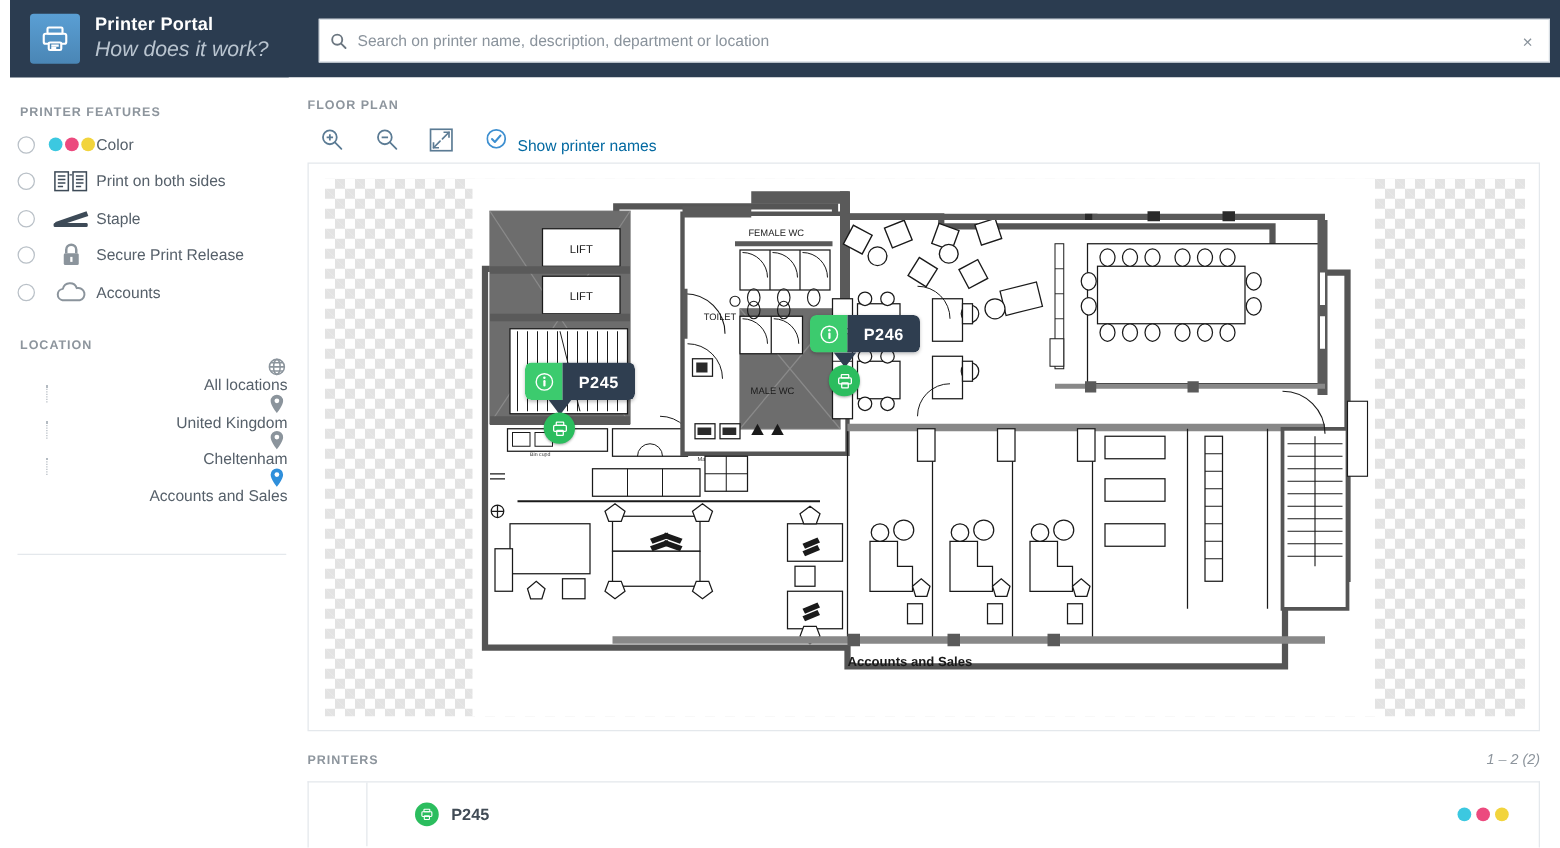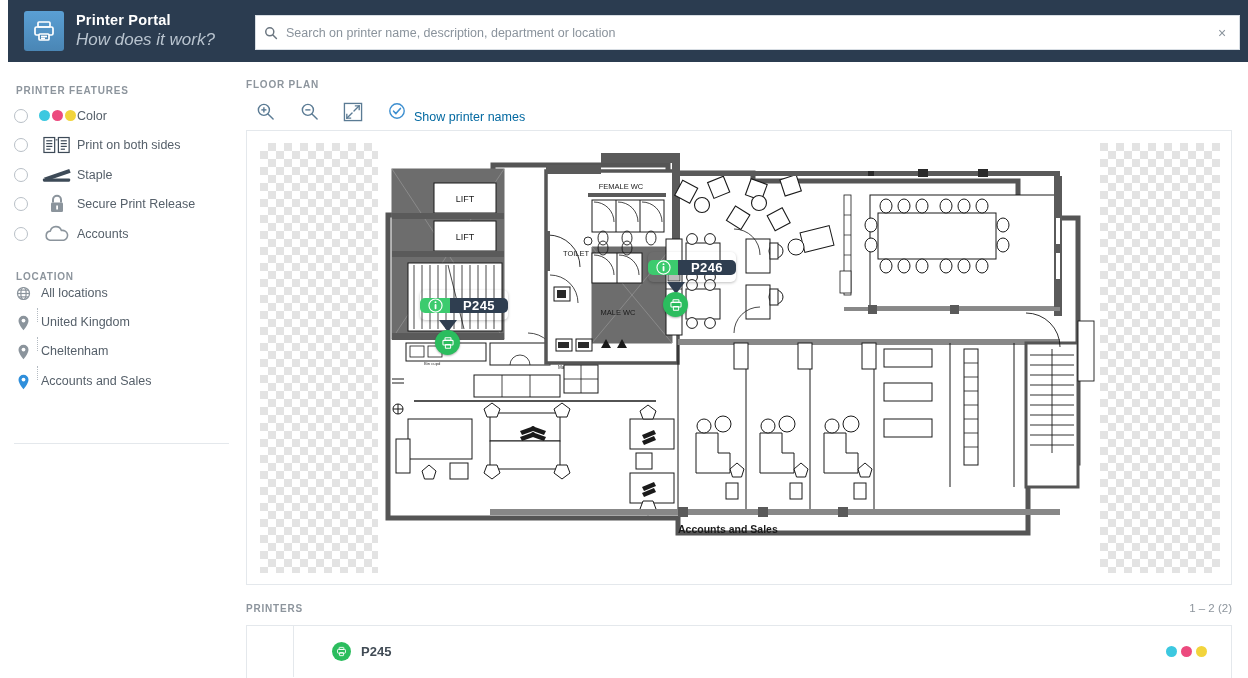--- a/index.html
+++ b/index.html
@@ -69,21 +69,21 @@
     width: 40px; height: 22px; margin-left: 9px;
     display: flex; align-items: center; justify-content: center; flex: 0 0 auto;
   }
   .feature-label { font-size: 12.5px; color: #56606a; white-space: nowrap; }
 
   .cmy { display: flex; }
   .cmy i { width: 11px; height: 11px; border-radius: 50%; display: block; margin-right: 2px; }
 
   #location-heading { position: absolute; left: 16px; top: 203px; }
   #location-list { position: absolute; left: 14px; top: 218px; width: 216px; }
-  .loc-row { height: 29.2px; display: flex; align-items: flex-start; position: relative; cursor: pointer; }
+  .loc-row { height: 29.2px; display: flex; align-items: flex-end; position: relative; cursor: pointer; flex-direction: column; }
   .loc-icon { width: 18px; display: flex; align-items: center; justify-content: center; flex: 0 0 auto; }
   .loc-label { font-size: 12.5px; color: #56606a; margin-left: 9px; white-space: nowrap; }
   .loc-connector {
     position: absolute; left: 22.5px; width: 0; height: 14px;
     border-left: 1.5px dotted #b4bbc2;
   }
   #sidebar-divider {
     position: absolute; left: 14px; top: 375px; width: 215px; height: 1px; background: #e4e8ec;
   }
 
@@ -114,21 +114,21 @@
     background-position: 0 0, 8px 8px;
   }
   #fp-sheet {
     position: absolute; left: 118px; top: 0px; width: 722px; height: 430px;
     background: #ffffff;
   }
   #fp-svg { position: absolute; left: 0; top: 0; }
 
   
   .marker { position: absolute; }
-  .marker-bubble { display: flex; height: 30px; border-radius: 5px; overflow: hidden; box-shadow: 0 1px 3px rgba(0,0,0,.25); align-items: center; }
+  .marker-bubble { display: flex; height: 30px; border-radius: 5px; overflow: hidden; box-shadow: 0 1px 3px rgba(0,0,0,.25); }
   .marker-info {
     width: 30px; background: #3ccb6e; display: flex; align-items: center; justify-content: center;
     border-radius: 5px 0 0 5px; cursor: pointer;
   }
   .marker-name {
     background: #2f3e50; color: #fff; font-size: 13px; font-weight: bold;
     padding: 0 13px; display: flex; align-items: center; letter-spacing: .4px;
     border-radius: 0 5px 5px 0;
   }
   .marker-tail {
@@ -139,21 +139,21 @@
   .marker-dot {
     position: absolute; width: 25px; height: 25px; border-radius: 50%;
     background: #2bbd5e; display: flex; align-items: center; justify-content: center;
     box-shadow: 0 1px 2px rgba(0,0,0,.3);
   }
 
   
   #printers-heading { position: absolute; left: 15px; top: 541px; }
   #printers-count {
     position: absolute; right: 16px; top: 540px;
-    font-size: 11.5px; color: #8d959d;
+    font-size: 11.5px; color: #8d959d; font-style: italic;
   }
   #printers-table {
     position: absolute; left: 15px; top: 563px; width: 986px; height: 53px;
     border: 1px solid #e4e8ec; border-bottom: none; background: #fff;
   }
   .ptr-row { display: flex; align-items: center; height: 51px; }
   .ptr-select { width: 47px; height: 51px; border-right: 1px solid #e4e8ec; flex: 0 0 auto; }
   .ptr-main { flex: 1; display: flex; align-items: center; padding-left: 38px; }
   .ptr-badge {
     width: 19px; height: 19px; border-radius: 50%; background: #2bbd5e;

